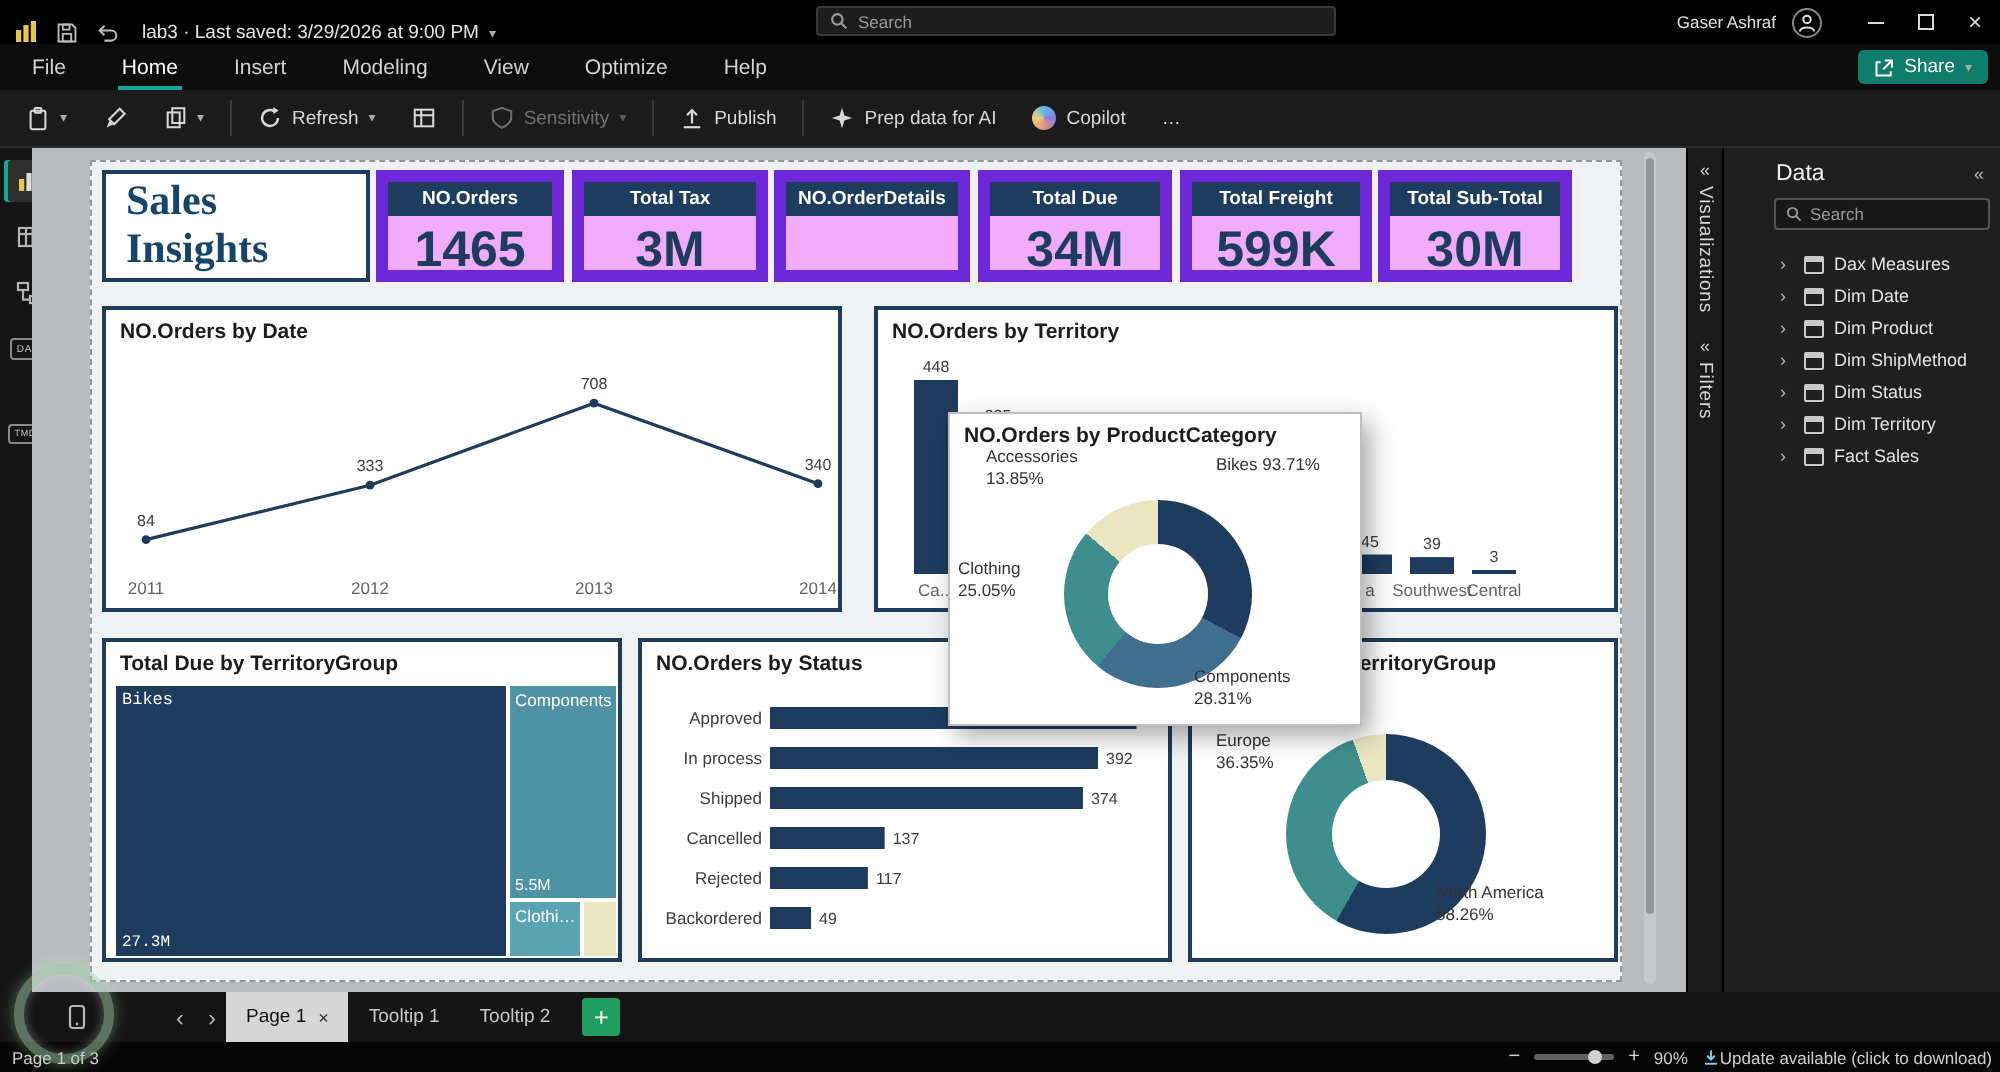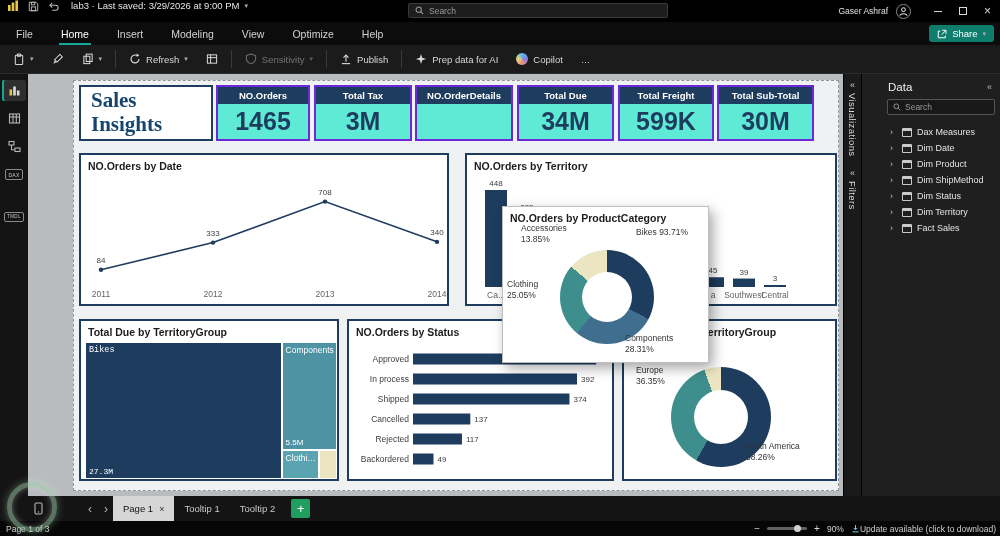--- a/index.html
+++ b/index.html
@@ -1,21 +1,21 @@
 <!DOCTYPE html>
 <html><head>
 <meta charset="utf-8">
 <style>
 *{margin:0;padding:0;box-sizing:border-box}
 html,body{width:1000px;height:536px;overflow:hidden;background:#000}
 body{font-family:"Liberation Sans",sans-serif;-webkit-font-smoothing:antialiased}
 #app{position:relative;width:1000px;height:536px;background:#b9bcbf;overflow:hidden}
 svg{display:block}
 
-#titlebar{position:absolute;left:0;top:0;width:1000px;height:22px;background:#000;display:flex;align-items:flex-start;z-index:60}
+#titlebar{position:absolute;left:0;top:0;width:1000px;height:22px;background:#000;display:flex;align-items:flex-end;z-index:60}
 #qat{display:flex;align-items:center;gap:9px;padding-left:7px}
 #doc-title{margin-left:12px;font-size:9.5px;color:#e6e6e6;display:flex;align-items:center;gap:5px;white-space:nowrap}
 .caret{font-size:7px;color:#aaa}
 #global-search{position:absolute;left:408px;top:3px;width:260px;height:15px;background:#1d1d1d;border:1px solid #3a3a3a;border-radius:2px;display:flex;align-items:center;gap:5px;padding:0 6px}
 #global-search input{background:transparent;border:none;outline:none;color:#bdbdbd;font-size:8.5px;width:220px;font-family:inherit}
 #global-search input::placeholder{color:#9a9a9a}
 #user-cluster{position:absolute;right:0;top:0;height:22px;display:flex;align-items:center}
 #user-name{font-size:8.5px;color:#e0e0e0;margin-right:8px}
 #avatar{width:15px;height:15px;border-radius:50%;border:1px solid #8a8a8a;display:flex;align-items:center;justify-content:center;margin-right:14px}
 .winbtn{width:25px;height:22px;display:flex;align-items:center;justify-content:center;color:#d9d9d9}
@@ -32,30 +32,30 @@
 .rbtn{display:flex;align-items:center;gap:5px;color:#d8d8d8;font-size:9.5px;padding:3px 5px;border-radius:2px;white-space:nowrap}
 .rbtn.disabled{opacity:.45}
 .rib-div{width:1px;height:18px;background:#3a3a3a}
 .copilot-orb{width:12px;height:12px;border-radius:50%;background:conic-gradient(#58b9e8,#8a7ae8,#e8927a,#e8d27a,#58b9e8)}
 
 #rail{position:absolute;left:0;top:74px;width:28px;height:422px;background:#141414;display:flex;flex-direction:column;align-items:center;padding-top:6px;gap:7px}
 .rail-item{width:24px;height:21px;display:flex;align-items:center;justify-content:center;border-radius:2px}
 .rail-item.active{background:#2f2f2f;box-shadow:inset 2px 0 0 #12a797}
 .rail-badge{font-size:5px;color:#c8c8c8;border:1px solid #8a8a8a;border-radius:2px;padding:1.5px 2px;letter-spacing:.3px}
 
-#canvas{position:absolute;left:44px;top:74px;width:875px;height:422px;background:#b9bcbf}
+#canvas{position:absolute;left:16px;top:74px;width:875px;height:422px;background:#b9bcbf}
 #page{position:absolute;left:29px;top:6px;width:766px;height:411px;background:#f0f1f3;border:1px dashed #8f959a}
 #canvas-scrollbar{position:absolute;left:806px;top:2px;width:6px;height:416px;background:#c6c8ca;border-radius:3px}
 #canvas-scroll-thumb{position:absolute;left:1px;top:3px;width:4px;height:378px;background:#94989b;border-radius:2px}
 
 .viz-card{position:absolute;background:#fff;border:2px solid #1d3c5e}
 .viz-title{position:absolute;left:7px;top:5px;font-size:10.5px;font-weight:bold;color:#1c1c1c;white-space:nowrap}
 #sales-card{display:flex;align-items:center}
 #sales-title{font-family:"Liberation Serif",serif;font-weight:bold;font-size:21px;line-height:1.12;color:#16456b;padding-left:10px}
-.kpi-card{position:absolute;background:#5eead4;border:2px solid #6d28d9}
+.kpi-card{position:absolute;background:#f0abfc;border:6px solid #6d28d9}
 .kpi-header{height:17px;background:#1d3c5e;color:#fff;font-size:9.5px;font-weight:bold;display:flex;align-items:center;justify-content:center;white-space:nowrap}
 .kpi-value{height:35px;display:flex;align-items:center;justify-content:center;font-size:25px;font-weight:bold;color:#1d3c5e}
 .plot{position:absolute}
 svg .dl{font-size:8px;fill:#3c3c3c;font-family:"Liberation Sans",sans-serif}
 svg .ax{font-size:8.5px;fill:#5f6368;font-family:"Liberation Sans",sans-serif}
 svg .cat{font-size:8.5px;fill:#3c3c3c;font-family:"Liberation Sans",sans-serif}
 
 .donut-holder{position:absolute;left:0;top:0;right:0;bottom:0}
 .donut{position:absolute;border-radius:50%}
 .hole{position:absolute;background:#fff;border-radius:50%}

